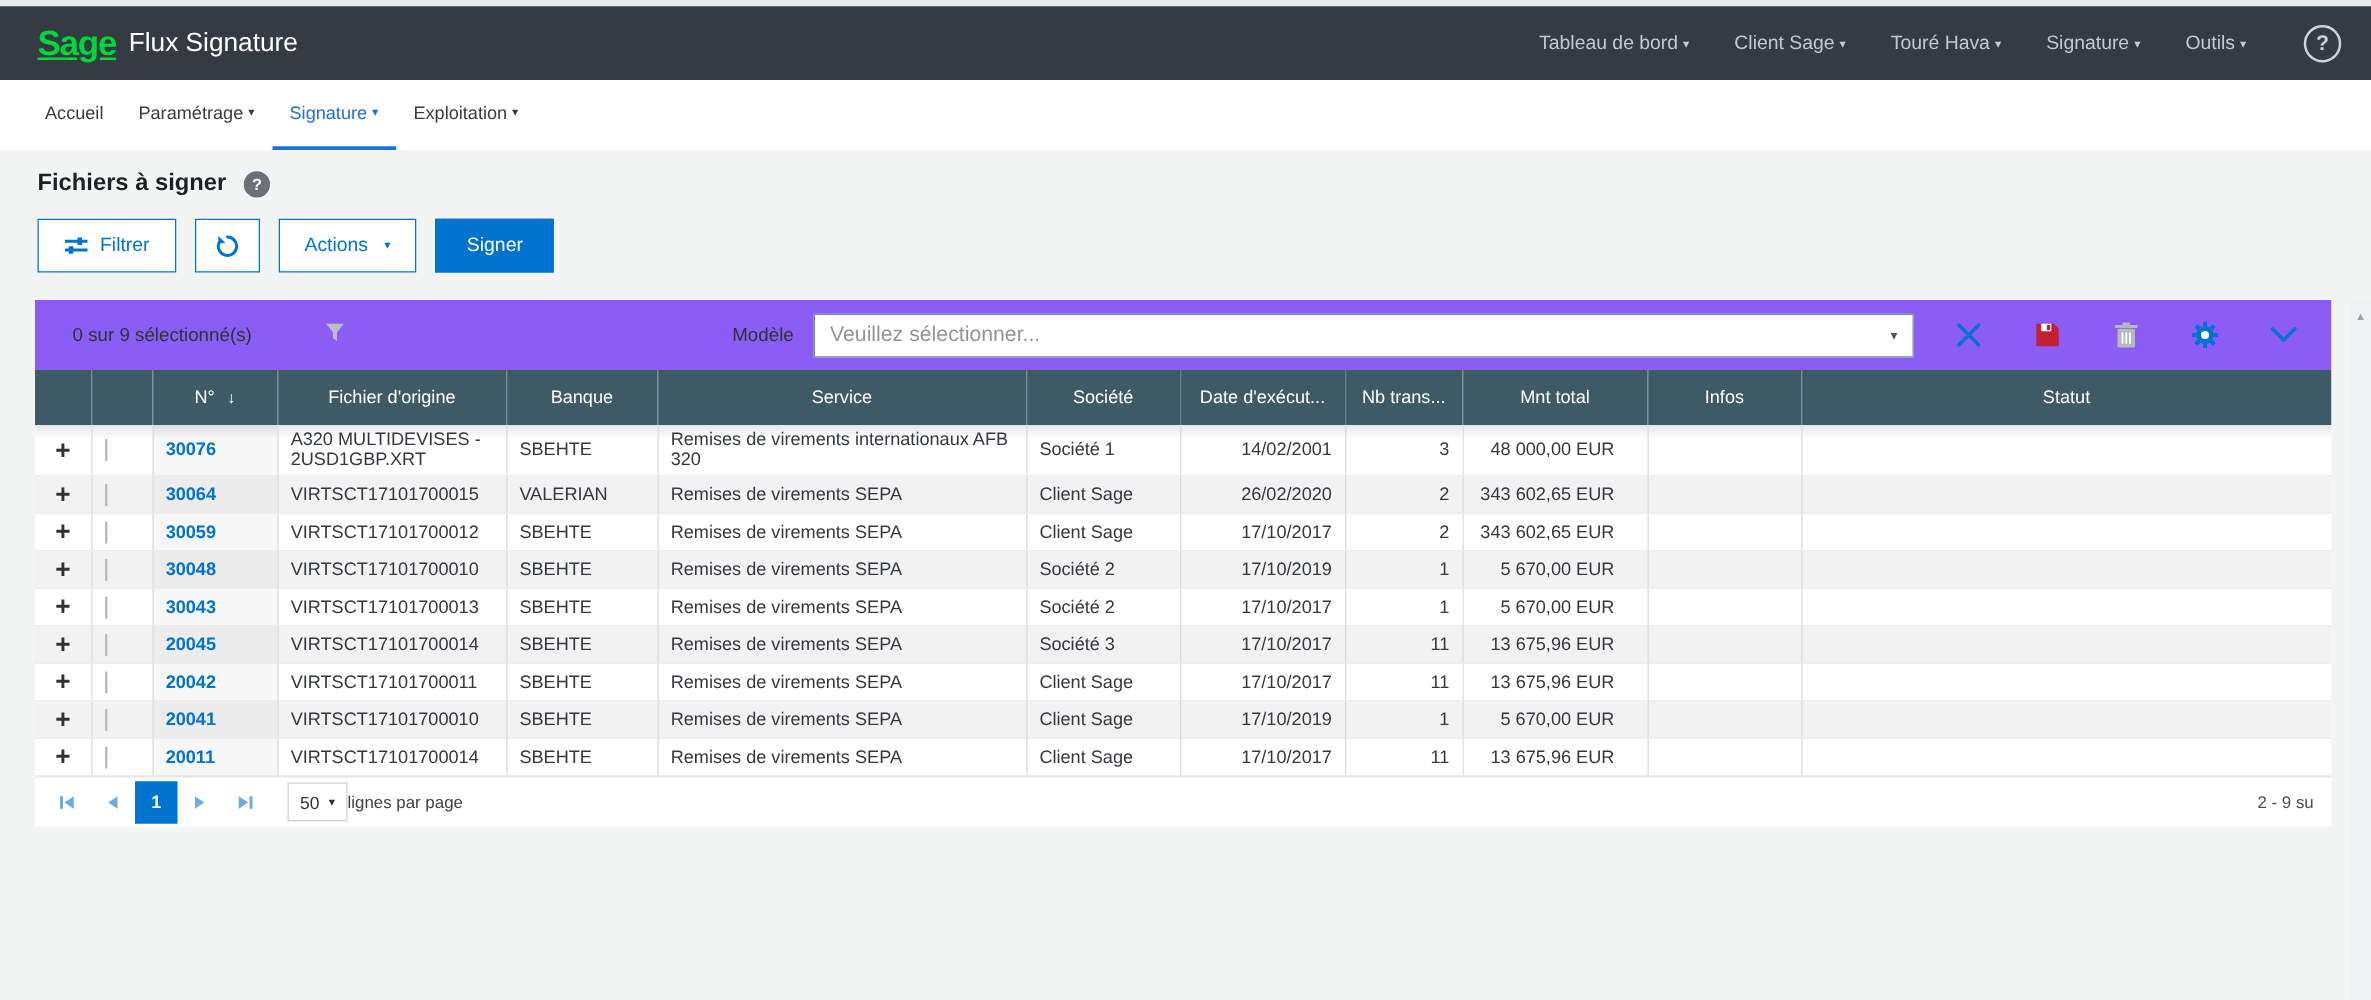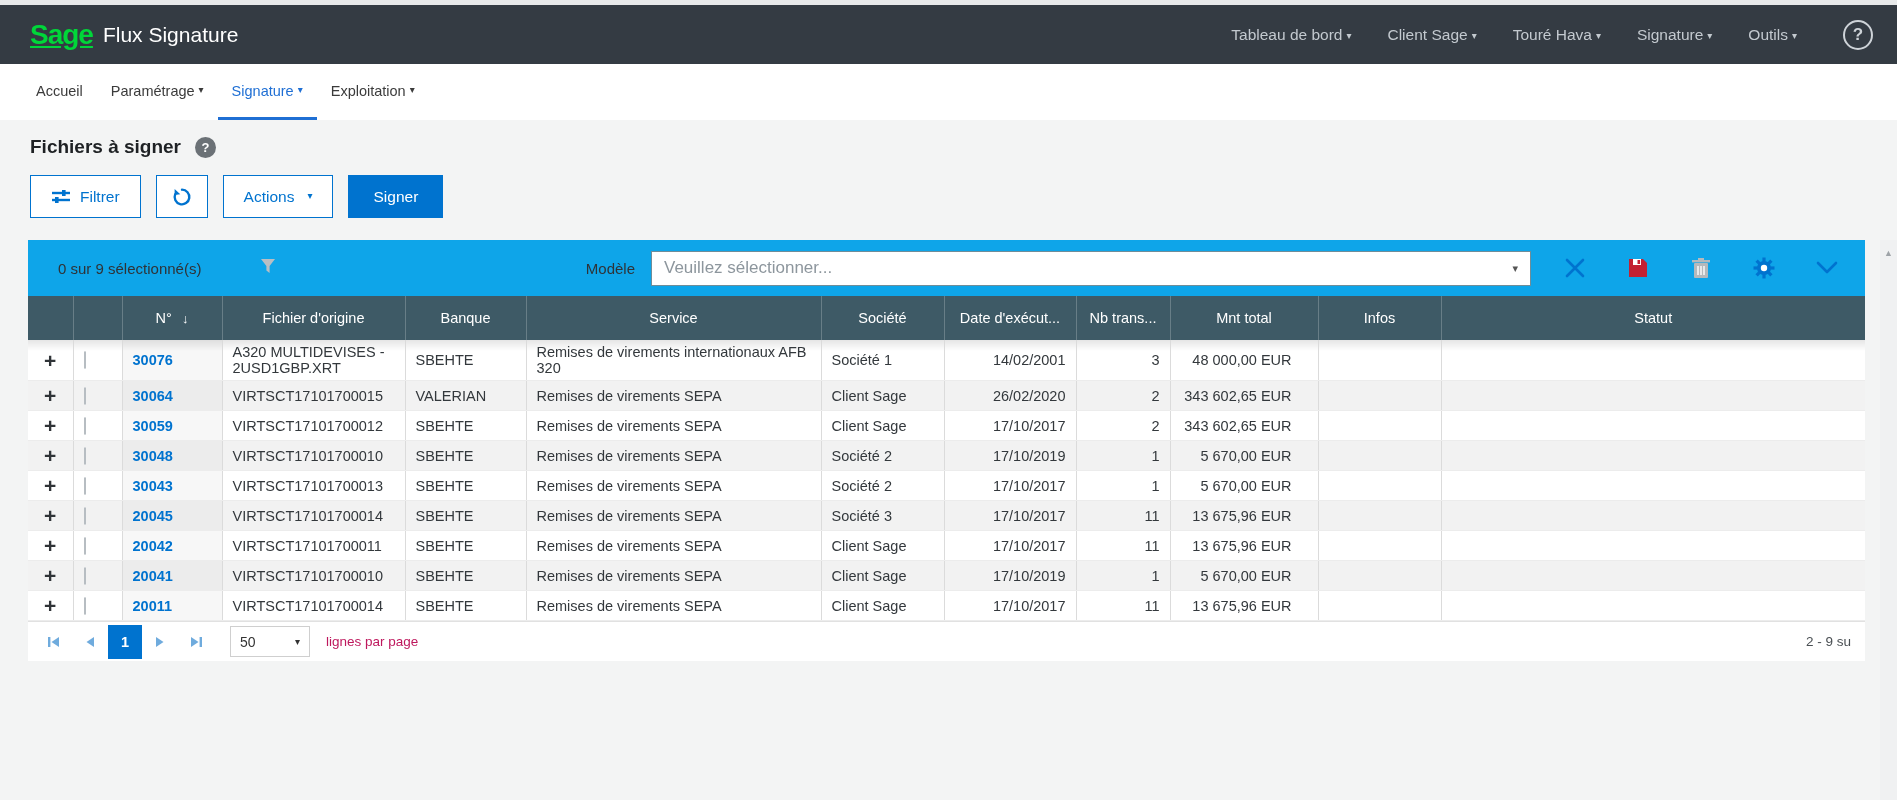--- a/index.html
+++ b/index.html
@@ -39,21 +39,21 @@
   .btn-row { display:flex; align-items:center; gap:15px; margin-top:17px; }
   .btn { height:43px; border:1px solid #0073cf; background:#fff; color:#0073cf;
     font-size:15.5px; display:flex; align-items:center; justify-content:center; gap:9px;
     padding:0 20px; cursor:pointer; font-family:inherit; }
   .btn.primary { background:#0073cf; color:#fff; border-color:#0073cf; font-weight:400; padding:0 24px; }
   .btn.icon-only { width:52px; padding:0; }
 
   
   .card { position:absolute; left:28px; top:120px; width:1837px; background:#fff; }
 
-  .grid-toolbar { height:56px; display:flex; align-items:center; padding:0 20px 0 30px; background:#0ea5e9;justify-content:flex-end; }
+  .grid-toolbar { height:56px; display:flex; align-items:center; padding:0 20px 0 30px; background:#8b5cf6;justify-content:flex-end; }
   .sel-text { font-size:15px; color:#2f3337; }
   .funnel { margin-left:58px; cursor:pointer; }
   .model-label { margin-left:auto; font-size:15px; color:#2f3337; }
   .combobox { width:880px; height:35px; border:1px solid #6f8d99; margin-left:16px; display:flex;
     align-items:center; padding:0 12px; cursor:pointer; background:#fff; }
   .combobox .placeholder { color:#8d969d; font-size:17px; flex:1; overflow:hidden; white-space:nowrap; }
   .combobox .dd-arrow { color:#555; font-size:11px; }
   .tb-icons { display:flex; align-items:center; gap:39px; margin-left:32px; margin-right:6px; }
   .tb-icons .ic { width:24px; height:24px; display:flex; align-items:center; justify-content:center; cursor:pointer; }
 
@@ -76,25 +76,25 @@
   td.r { text-align:right; padding-right:26px; }
   .expand { font-size:21px; font-weight:700; color:#2f3337; text-align:center; cursor:pointer; line-height:1; }
   .row-check { width:15px; height:15px; background:#fff; border:1px solid #b7bdc2; border-radius:2px;
     margin:0 auto; cursor:pointer; }
   a.no-link { color:#0073cf; font-weight:700; text-decoration:none; cursor:pointer; }
 
   
   .pager { height:40px; display:flex; align-items:center; border-top:1px solid #e1e1e1; padding:0 14px 0 8px; background:#fff; }
   .pg-btn { width:36px; height:34px; display:flex; align-items:center; justify-content:center; cursor:pointer; }
   .pg-btn.page { background:#0073cf; color:#fff; font-size:14.5px; font-weight:700; width:34px; }
-  .page-size { width:80px; height:31px; border:1px solid #cfcfcf; display:flex; align-items:center;
+  .page-size { width:48px; height:31px; border:1px solid #cfcfcf; display:flex; align-items:center;
     justify-content:space-between; padding:0 9px; margin-left:16px; cursor:pointer; background:#fff; }
   .page-size span { font-size:14px; color:#333; }
   .page-size .dd-arrow { font-size:10px; color:#333; }
-  .per-page { font-size:13.5px; color:#be185d; margin-left:16px; }
+  .per-page { font-size:13.5px; color:#404040; }
   .range { margin-left:auto; font-size:13.5px; color:#4a4f53; white-space:nowrap; }
 
   
   .scrollbar { position:absolute; right:0; top:120px; width:17px; height:680px; background:#f0f1f2; }
   .sb-arrow { position:absolute; left:0; width:17px; height:17px; display:flex; align-items:center;
     justify-content:center; color:#9ea3a8; font-size:9px; cursor:pointer; }
   .sb-up { top:4px; }
 </style>
 </head>
 <body>

